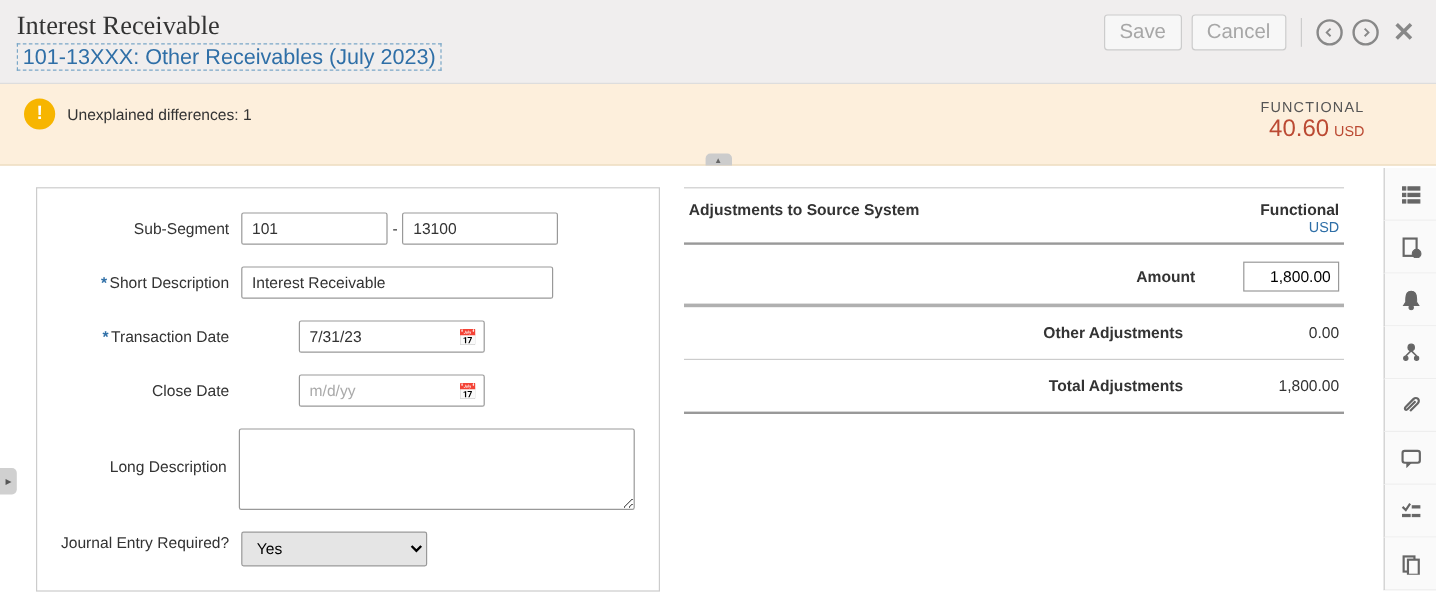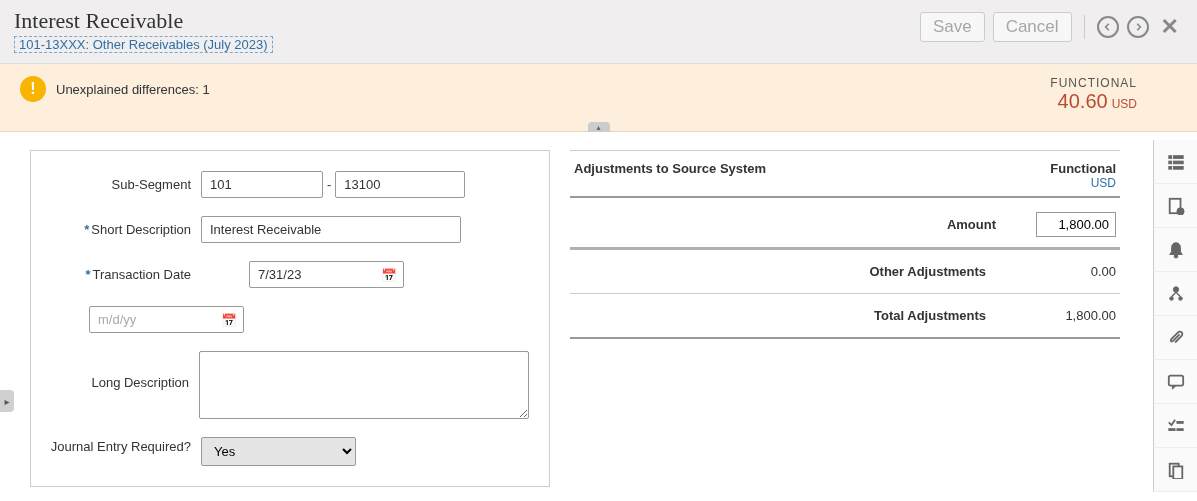--- a/index.html
+++ b/index.html
@@ -9,21 +9,21 @@
   .header {
     background: #f0eeee;
     border-bottom: 1px solid #ddd;
     padding: 8px 14px 10px 14px;
     display: flex;
     justify-content: space-between;
     align-items: flex-start;
   }
   .header-left { }
   .page-title { font-family: Georgia, 'Times New Roman', serif; font-size: 22px; color: #333; font-weight: normal; }
-  .breadcrumb { color: #2f6fa7; border: 1px dashed #7aa7c7; padding: 0 4px; font-size: 13px; display: inline-block; margin-top: 2px; cursor: pointer; }
+  .breadcrumb { color: #2f6fa7; border: 1px dashed #7aa7c7; padding: 0 4px; font-size: 18px; display: inline-block; margin-top: 2px; cursor: pointer; }
   .header-right { display: flex; align-items: center; gap: 8px; padding-top: 4px; }
   .btn { background: #f7f7f7; border: 1px solid #ccc; border-radius: 3px; padding: 4px 12px; font-size: 17px; color: #a7a7a7; cursor: pointer; }
   .divider { width: 1px; height: 24px; background: #ccc; margin: 0 4px; }
   .circle-btn { width: 22px; height: 22px; border: 2px solid #888; border-radius: 50%; display: flex; align-items: center; justify-content: center; color: #888; font-size: 12px; cursor: pointer; }
   .close-x { font-size: 22px; color: #888; cursor: pointer; font-weight: bold; padding: 0 4px; }
 
   
   .warning-banner {
     background: #fdefdc;
     display: flex;
@@ -159,20 +159,21 @@
       <div class="form-label"><span class="req">*</span><span>Transaction Date</span></div>
       <div class="form-field">
         <span class="date-wrap">
           <input class="input wdate" value="7/31/23" style="">
           <span class="cal-icon">📅</span>
         </span>
       </div>
     </div>
 
     <div class="form-row">
+      <div class="form-label">Close Date</div>
       <div class="form-field">
         <span class="date-wrap">
           <input class="input wdate" placeholder="m/d/yy" style="">
           <span class="cal-icon">📅</span>
         </span>
       </div>
     </div>
 
     <div class="form-row">
       <div class="form-label" style="padding-top:24px">Long Description</div>

